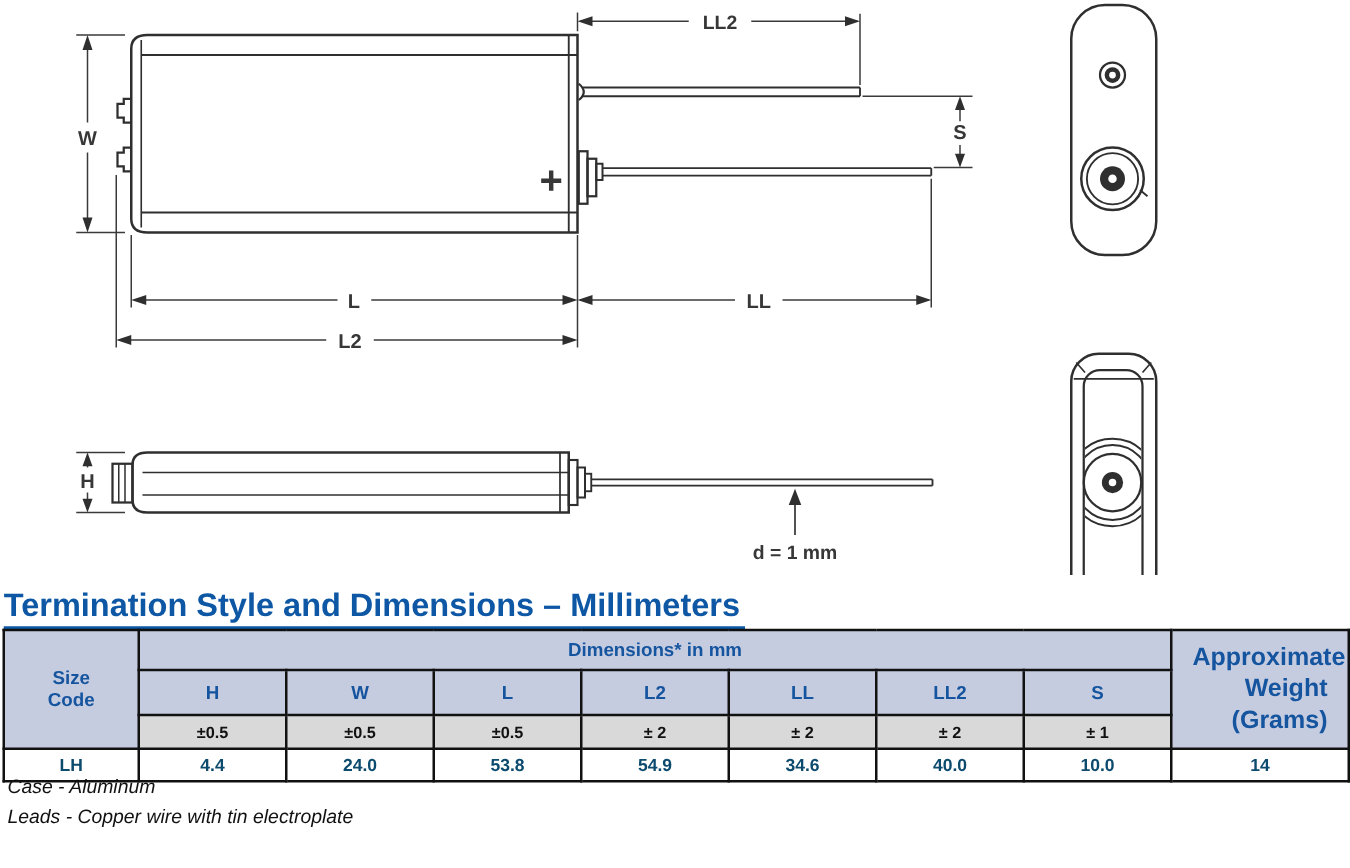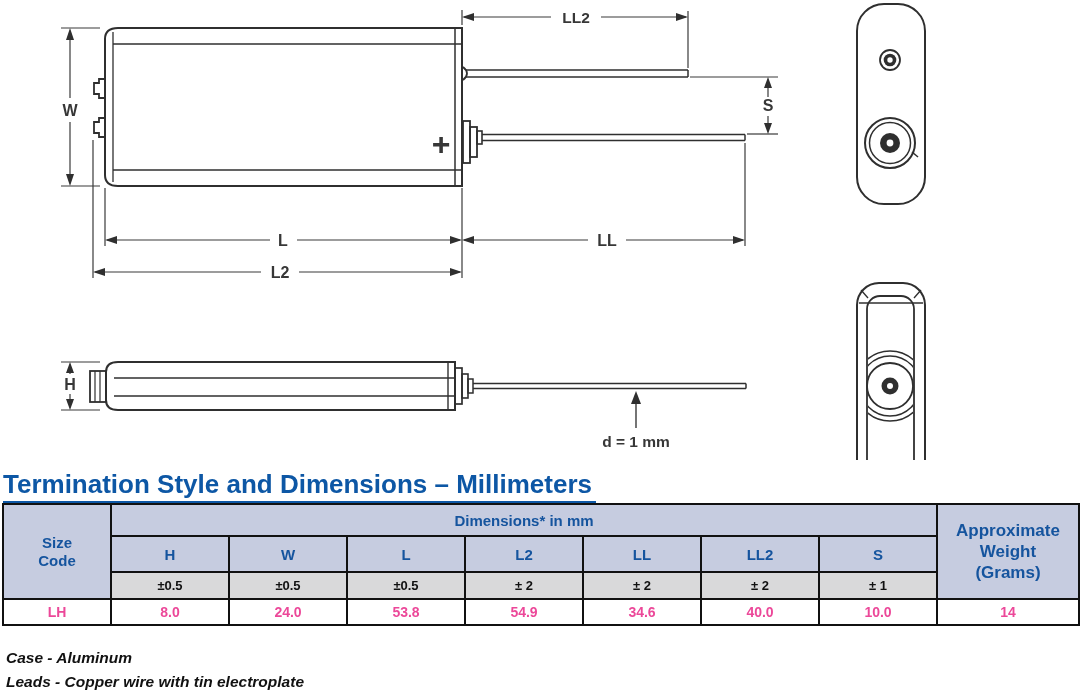--- a/index.html
+++ b/index.html
@@ -25,26 +25,26 @@
   table.dim-table {
     position:absolute; left:2px; top:503px; width:1076px;
     border-collapse:collapse; table-layout:fixed;
   }
   table.dim-table td {
     border:2px solid #111; text-align:center; vertical-align:middle; padding:0;
   }
   tr.r1 { height:32px; } tr.r2 { height:36px; } tr.r3 { height:27px; } tr.r4 { height:26px; }
   td.hdr { background:#c6cce0; color:#15549e; font-weight:700; font-size:15px; }
   .size-wrap  { max-width:46px;  margin:0 auto; line-height:1.2; font-size:15px; }
-  .weight-wrap{ max-width:108px; margin:0 auto; line-height:1.25; font-size:17px; }
+  .weight-wrap{ max-width:108px; margin:0 auto; line-height:1.25; font-size:20px;text-align:right; }
   td.tol { background:#d9d9da; color:#111; font-weight:700; font-size:13px; }
-  td.val { background:#ffffff; color:#ec4899; font-weight:700; font-size:14px; }
+  td.val { background:#ffffff; color:#0c4a6e; font-weight:700; font-size:14px; }
   .notes {
-    position:absolute; left:6px; top:646px;
-    font-size:15.5px; font-style:italic; color:#111; line-height:24px; font-weight:700;
+    position:absolute; left:6px; top:618px;
+    font-size:15.5px; font-style:italic; color:#111; line-height:24px; font-weight:400;
   }
 </style>
 </head>
 <body>
 
 <div class="page">
 
   <svg class="diagram" width="1080" height="460" viewBox="0 0 1080 460">
     <defs>
       <clipPath id="ev2clip">
@@ -236,21 +236,21 @@
         <td class="tol">±0.5</td>
         <td class="tol">±0.5</td>
         <td class="tol">±0.5</td>
         <td class="tol">± 2</td>
         <td class="tol">± 2</td>
         <td class="tol">± 2</td>
         <td class="tol">± 1</td>
       </tr>
       <tr class="r4">
         <td class="val">LH</td>
-        <td class="val">8.0</td>
+        <td class="val">4.4</td>
         <td class="val">24.0</td>
         <td class="val">53.8</td>
         <td class="val">54.9</td>
         <td class="val">34.6</td>
         <td class="val">40.0</td>
         <td class="val">10.0</td>
         <td class="val">14</td>
       </tr>
     </tbody>
   </table>

